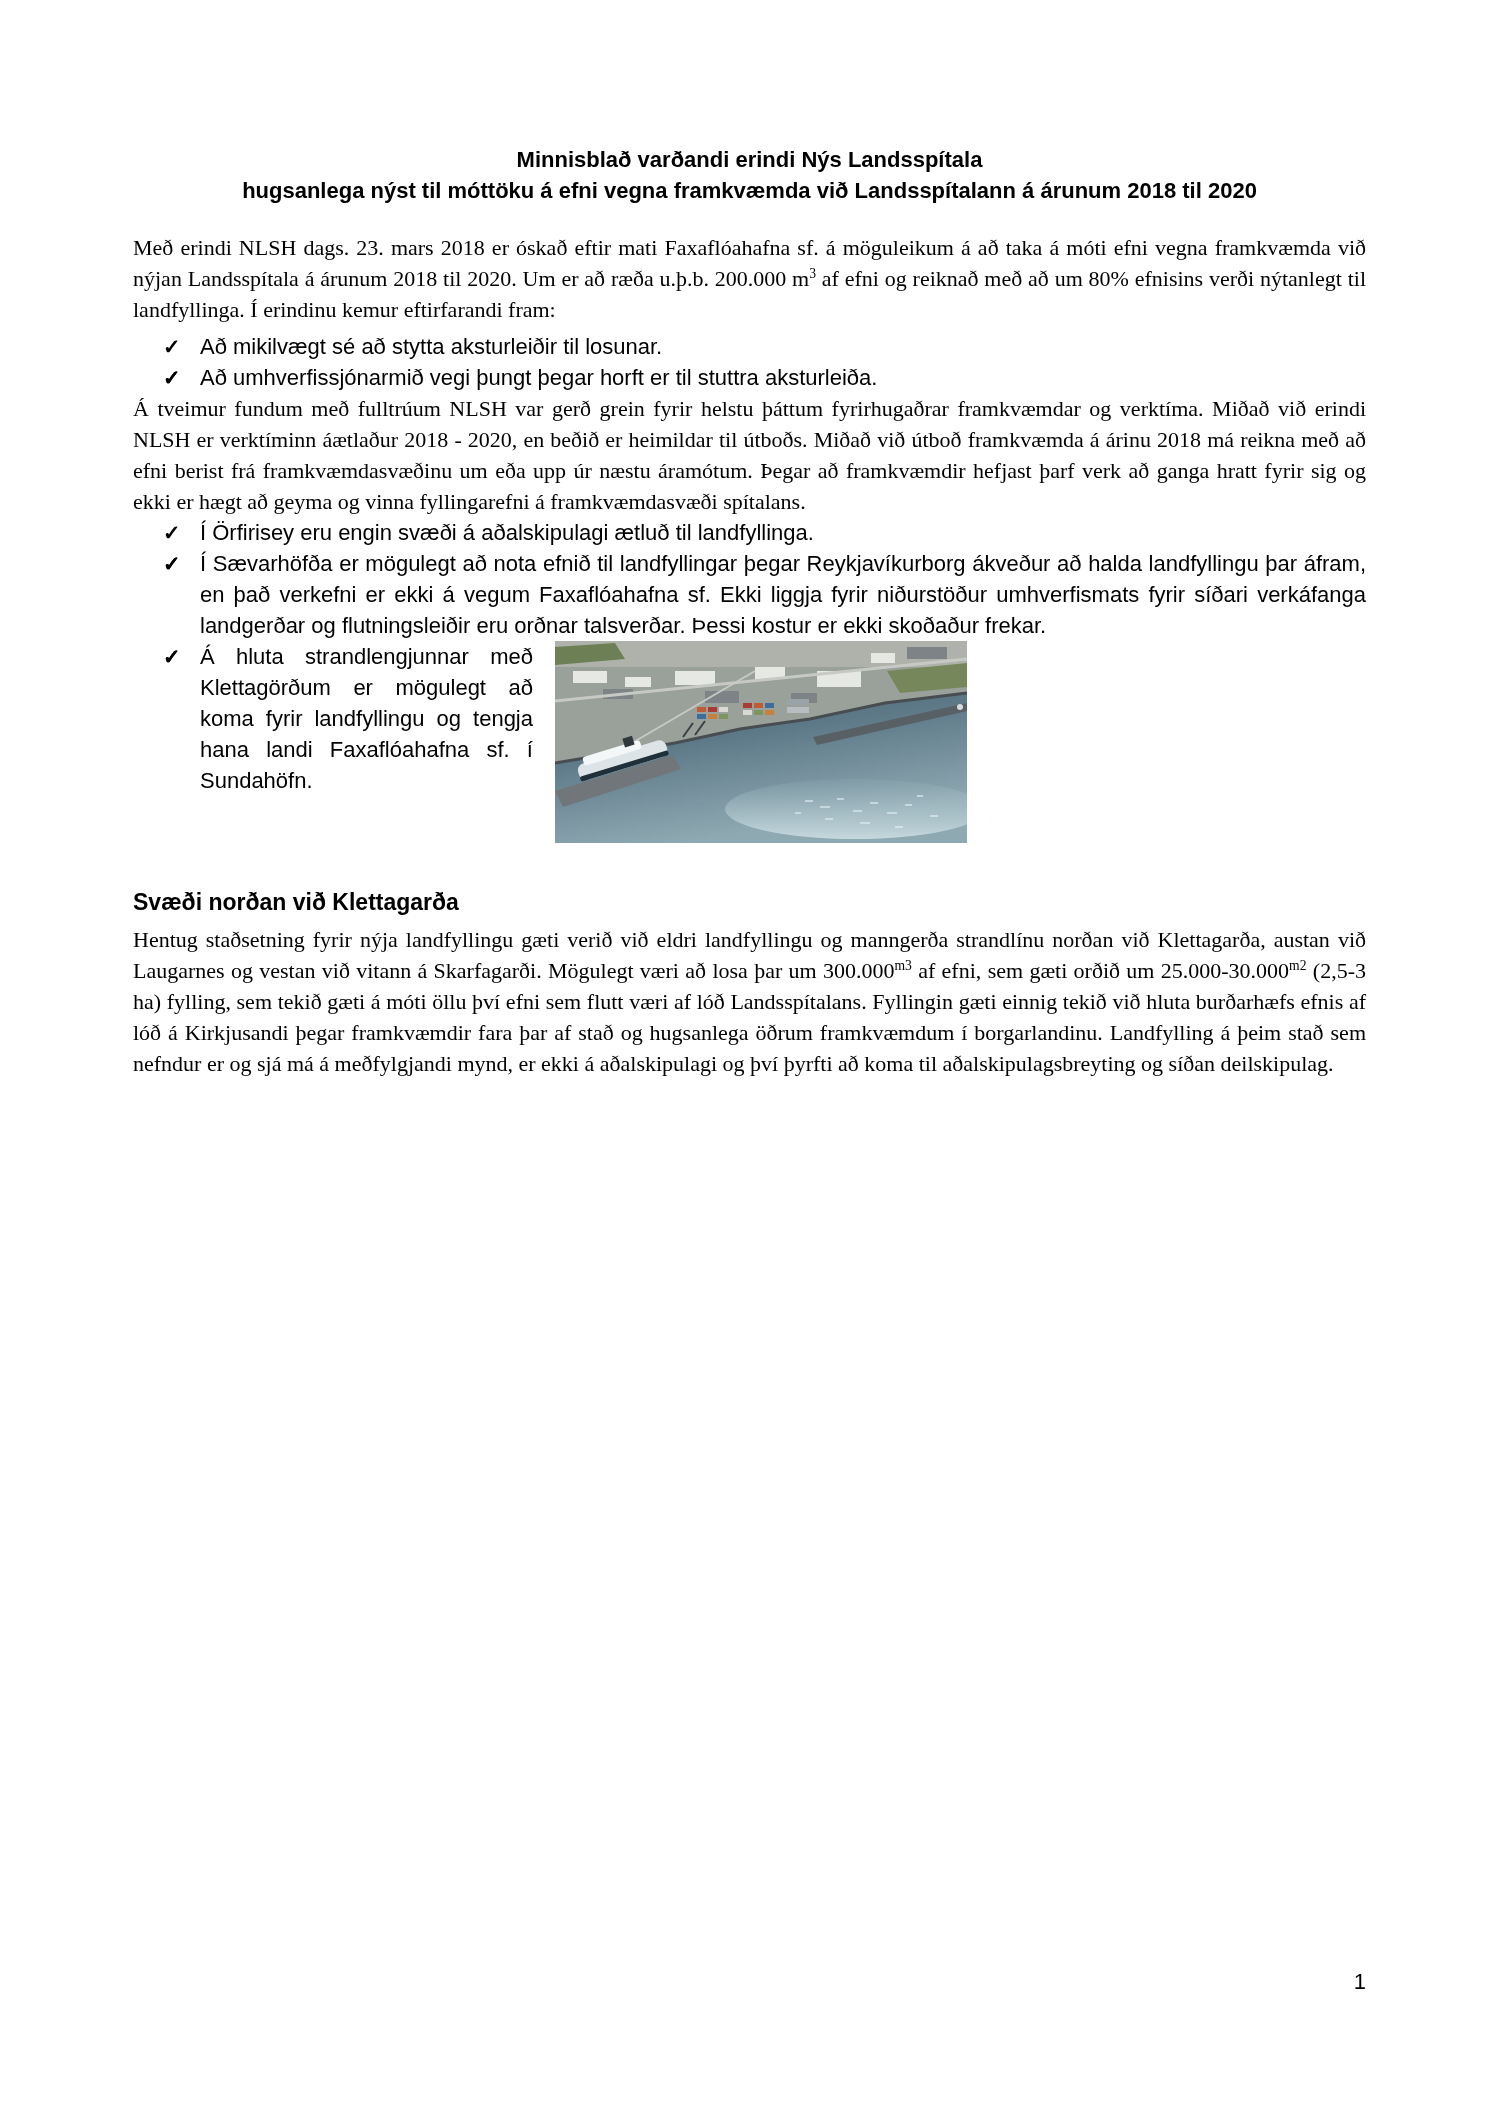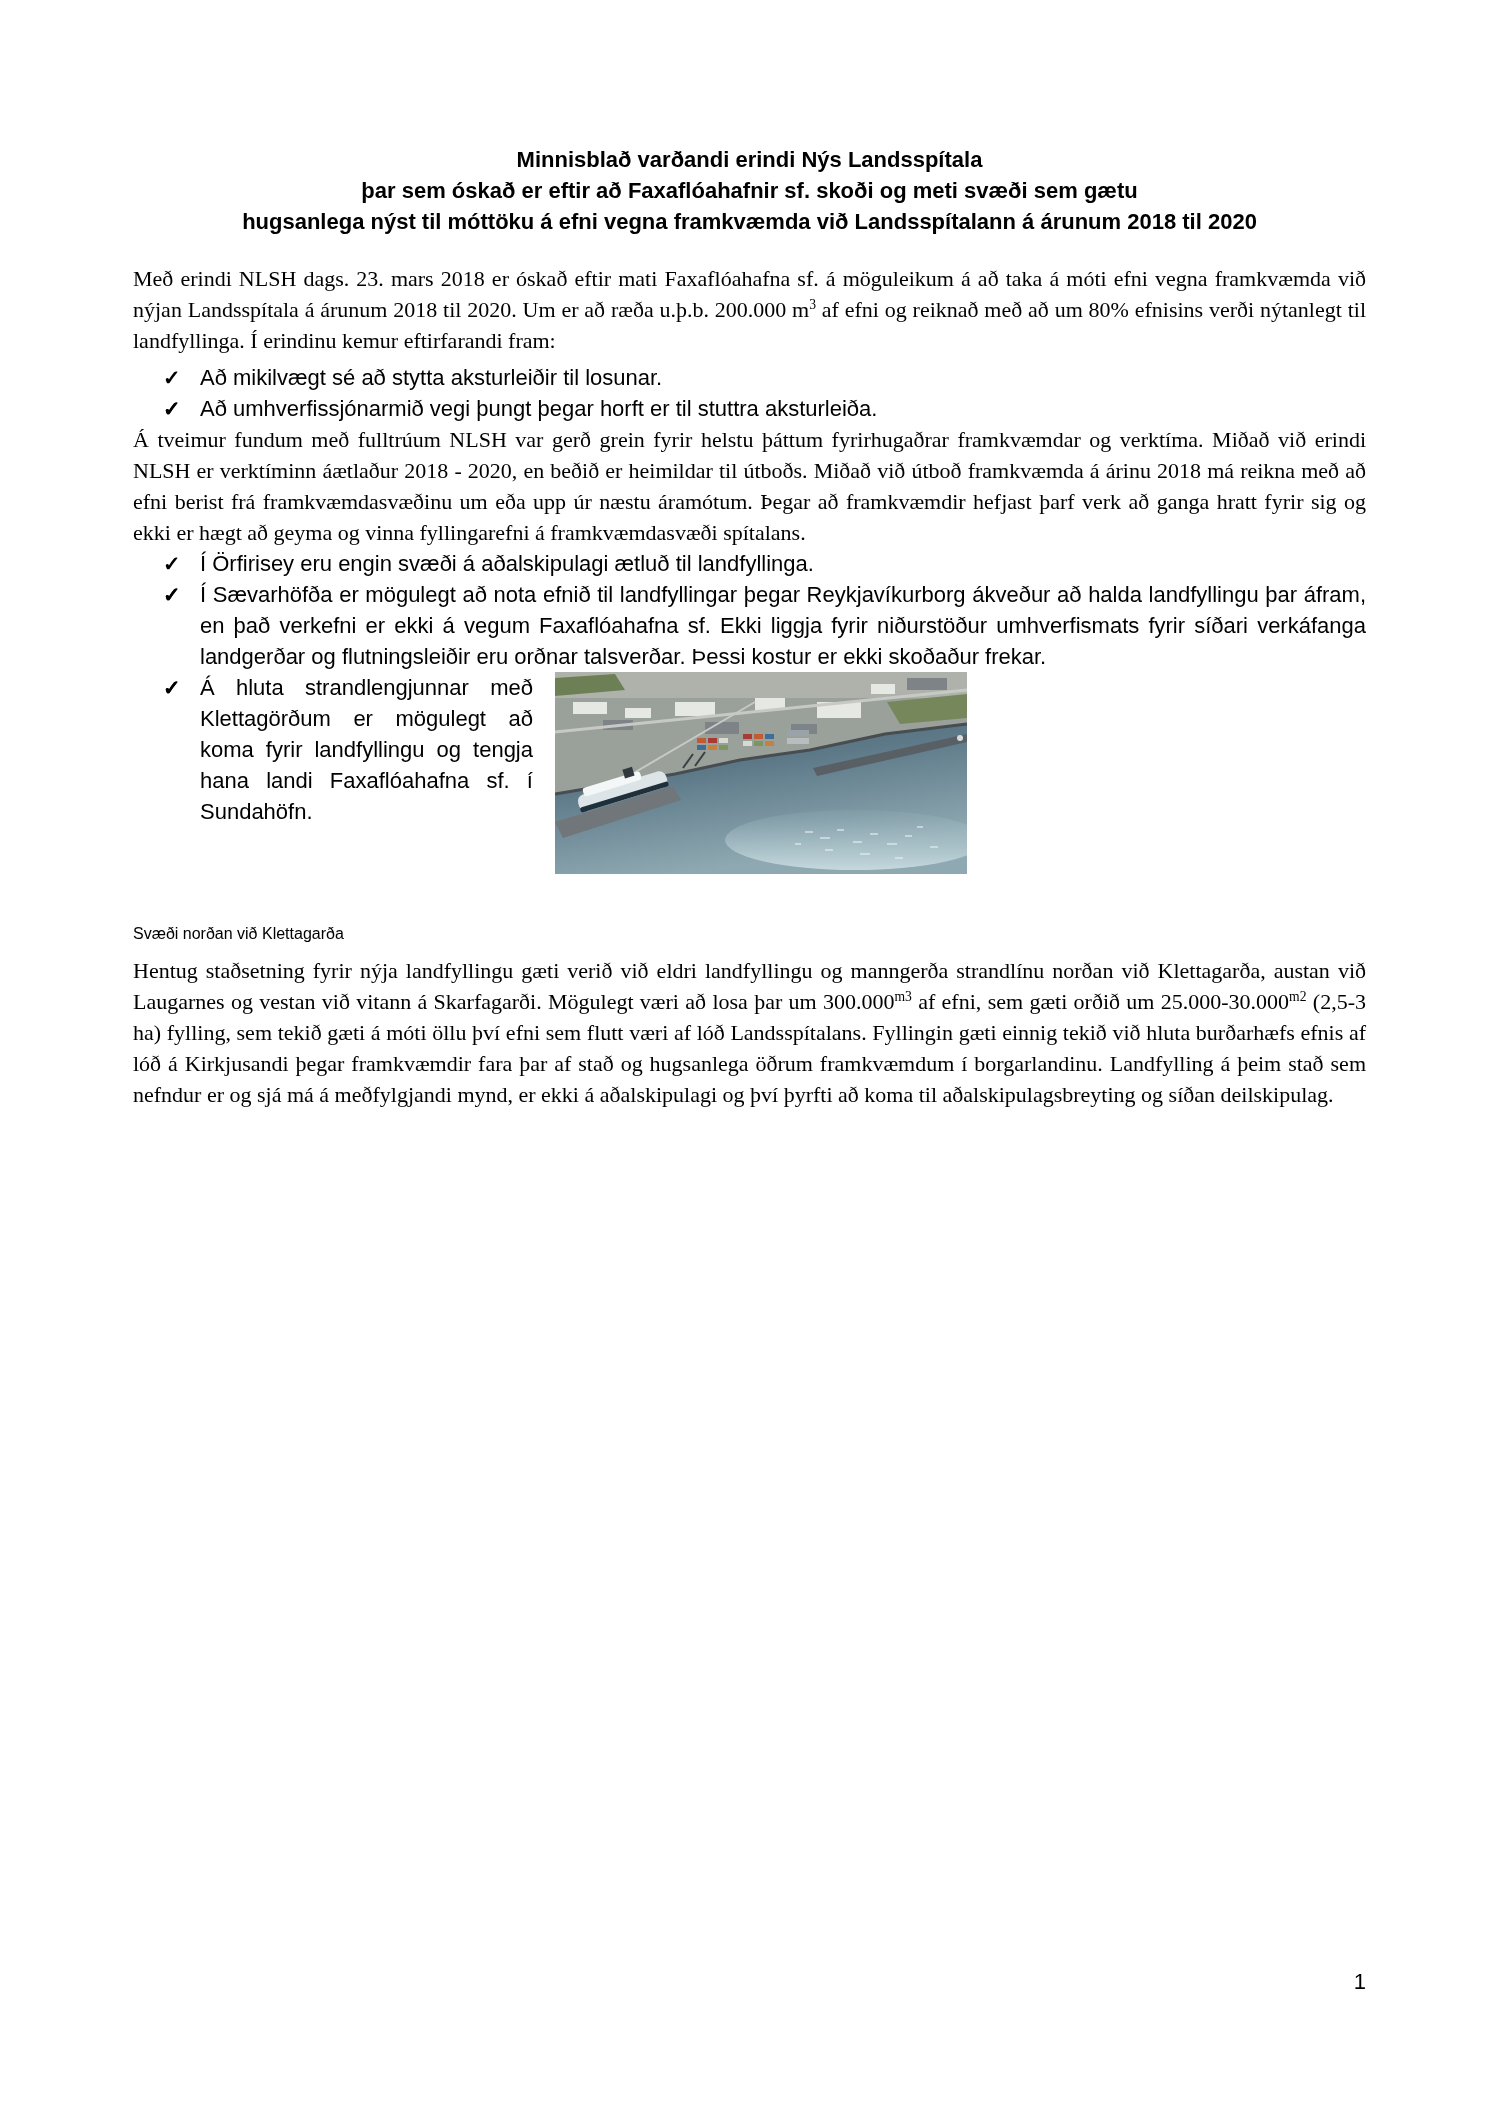--- a/index.html
+++ b/index.html
@@ -28,32 +28,31 @@
   ul.checklist li { position:relative; padding-left:67px; text-align:justify; }
   ul.checklist .check {
     position:absolute; left:30px; top:0;
     font-size:21px; font-weight:600;
   }
 
   .wrap-row { display:flex; align-items:flex-start; margin-bottom:28px; }
   .wrap-row ul.checklist { width:400px; flex:0 0 400px; }
   .photo-box { margin-left:22px; flex:0 0 auto; font-size:0; }
 
-  .section-heading { font-weight:400; font-size:16px; margin:4px 0 6px 0; text-align:left; }
+  .section-heading { font-weight:700; font-size:23px; margin:4px 0 6px 0; text-align:left; }
 
   .page-number { position:absolute; right:134px; top:1950px; }
 </style>
 </head>
 <body>
 
 <div class="page">
 
   <div class="doc-title">
     <div>Minnisblað varðandi erindi Nýs Landsspítala</div>
-    <div>þar sem óskað er eftir að Faxaflóahafnir sf. skoði og meti svæði sem gætu</div>
     <div>hugsanlega nýst til móttöku á efni vegna framkvæmda við Landsspítalann á árunum 2018 til 2020</div>
   </div>
 
   <p class="mb-sm"><span>Með erindi NLSH dags. 23. mars 2018 er óskað eftir mati Faxaflóahafna sf. á möguleikum á að taka á móti efni vegna framkvæmda við nýjan Landsspítala á árunum 2018 til 2020.  Um er að ræða u.þ.b. 200.000 m</span><sup>3</sup><span> af efni og reiknað með að um 80% efnisins verði nýtanlegt til landfyllinga.  Í erindinu kemur eftirfarandi fram:</span></p>
 
   <ul class="checklist mb-md">
     <li>
       <span class="check">✓</span>
       <span>Að mikilvægt sé að stytta aksturleiðir til losunar.</span>
     </li>

